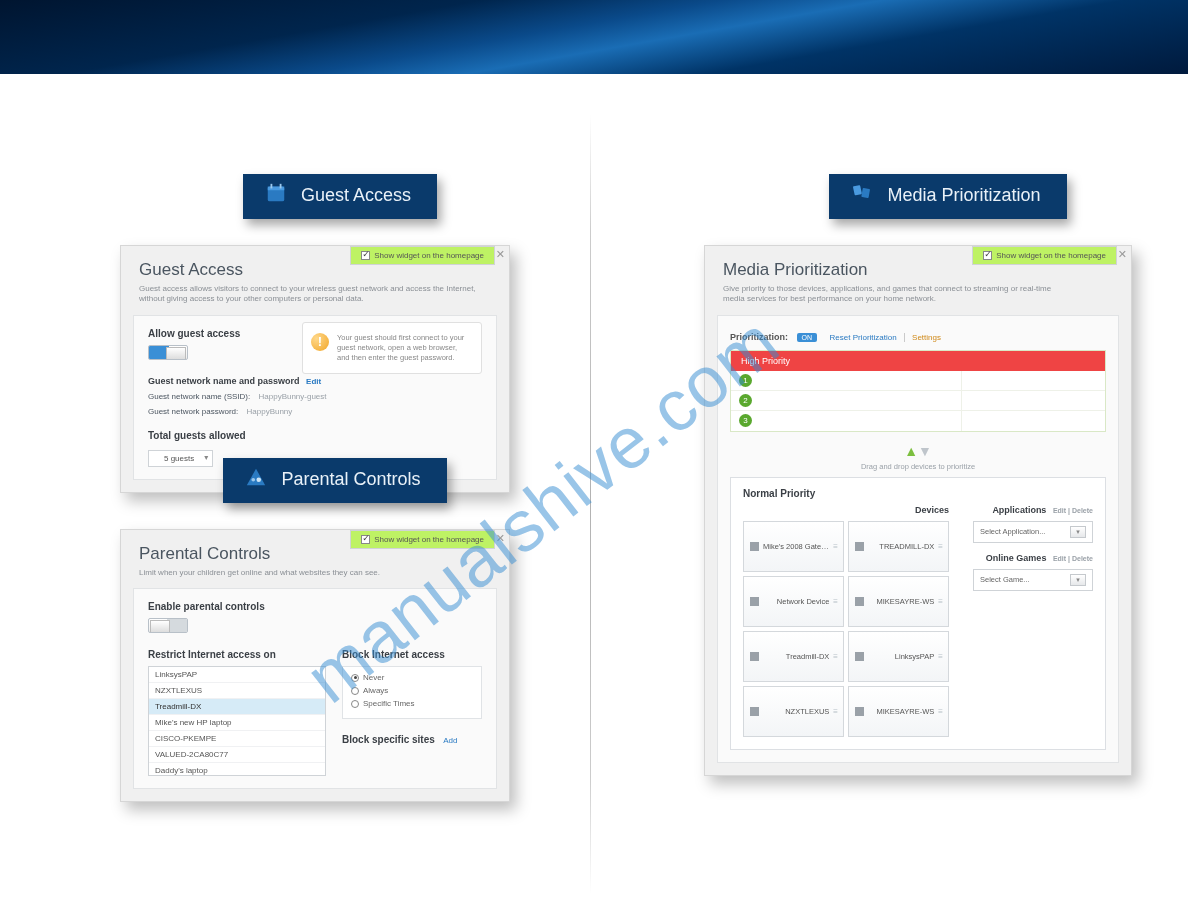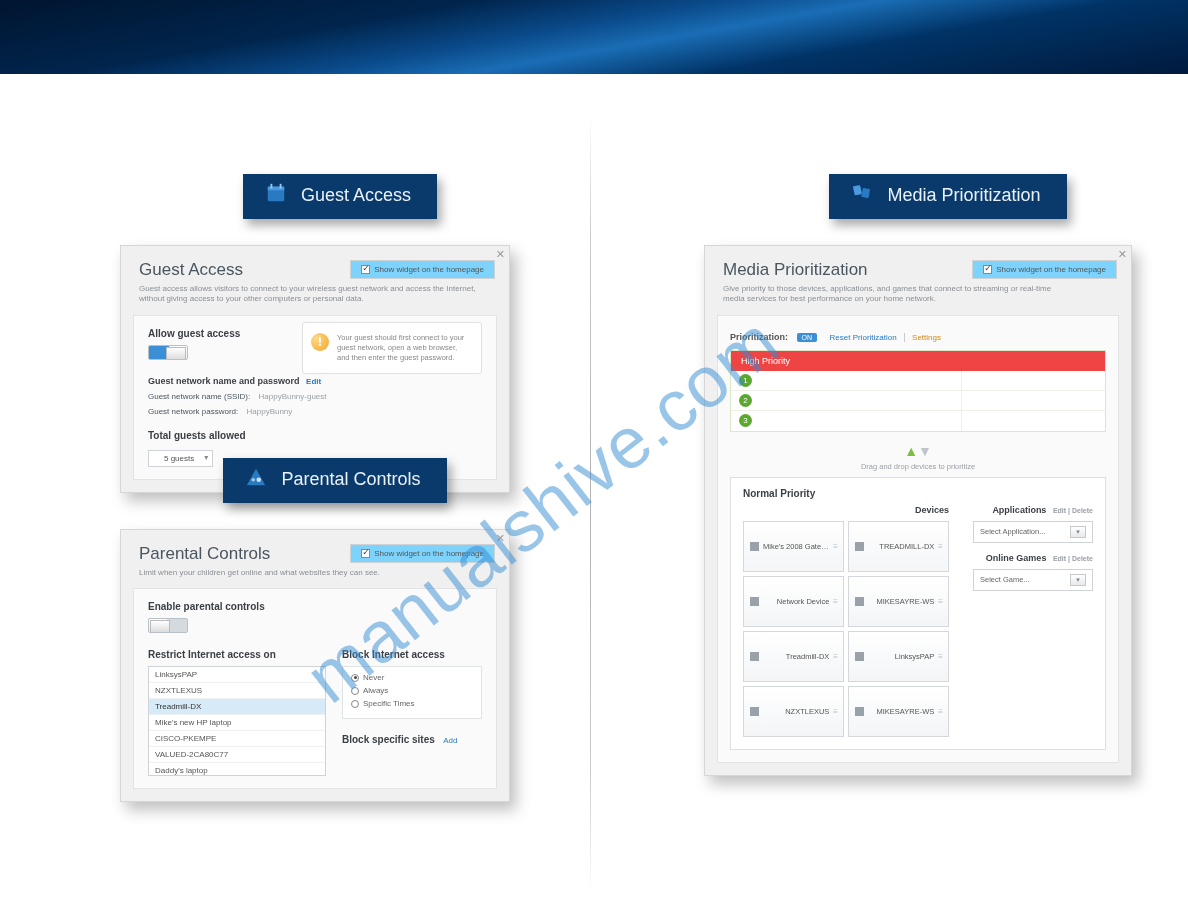--- a/index.html
+++ b/index.html
@@ -31,22 +31,22 @@
     box-shadow: 6px 8px 14px rgba(0,0,0,0.25);
     position: relative;
   }
 
   .panel-close { position: absolute; top: 2px; right: 4px; color: #999; font-size: 11px; cursor: pointer; }
 
   .panel-head { padding: 14px 18px 10px; position: relative; }
   .panel-title { font-size: 17px; color: #4a5560; font-weight: 400; margin-bottom: 4px; }
   .panel-sub { font-size: 8px; color: #8a8f95; line-height: 1.3; max-width: 340px; }
   .show-widget {
-    position: absolute; right: 14px; top: 14px;
-    background: #7dd3fc; border: 1px solid #d0d3d6; padding: 4px 10px;
+    position: absolute; right: 14px; top: 0;
+    background: #bef264; border: 1px solid #d0d3d6; padding: 4px 10px;
     font-size: 8px; color: #555; display: flex; align-items: center; gap: 4px;
   }
   .show-widget .chk { width: 9px; height: 9px; border: 1px solid #888; background: #fff; position: relative; }
   .show-widget .chk::after { content: "✓"; position: absolute; top: -3px; left: 0; font-size: 9px; color: #444; }
 
   .panel-body { background: #fafafa; margin: 0 12px 12px; border: 1px solid #e1e3e5; padding: 12px 14px; }
 
   .field-label { font-size: 10px; color: #3a3f45; font-weight: bold; margin-bottom: 6px; }
   .toggle {
     display: inline-block; width: 40px; height: 15px; border: 1px solid #b8c0c8;

